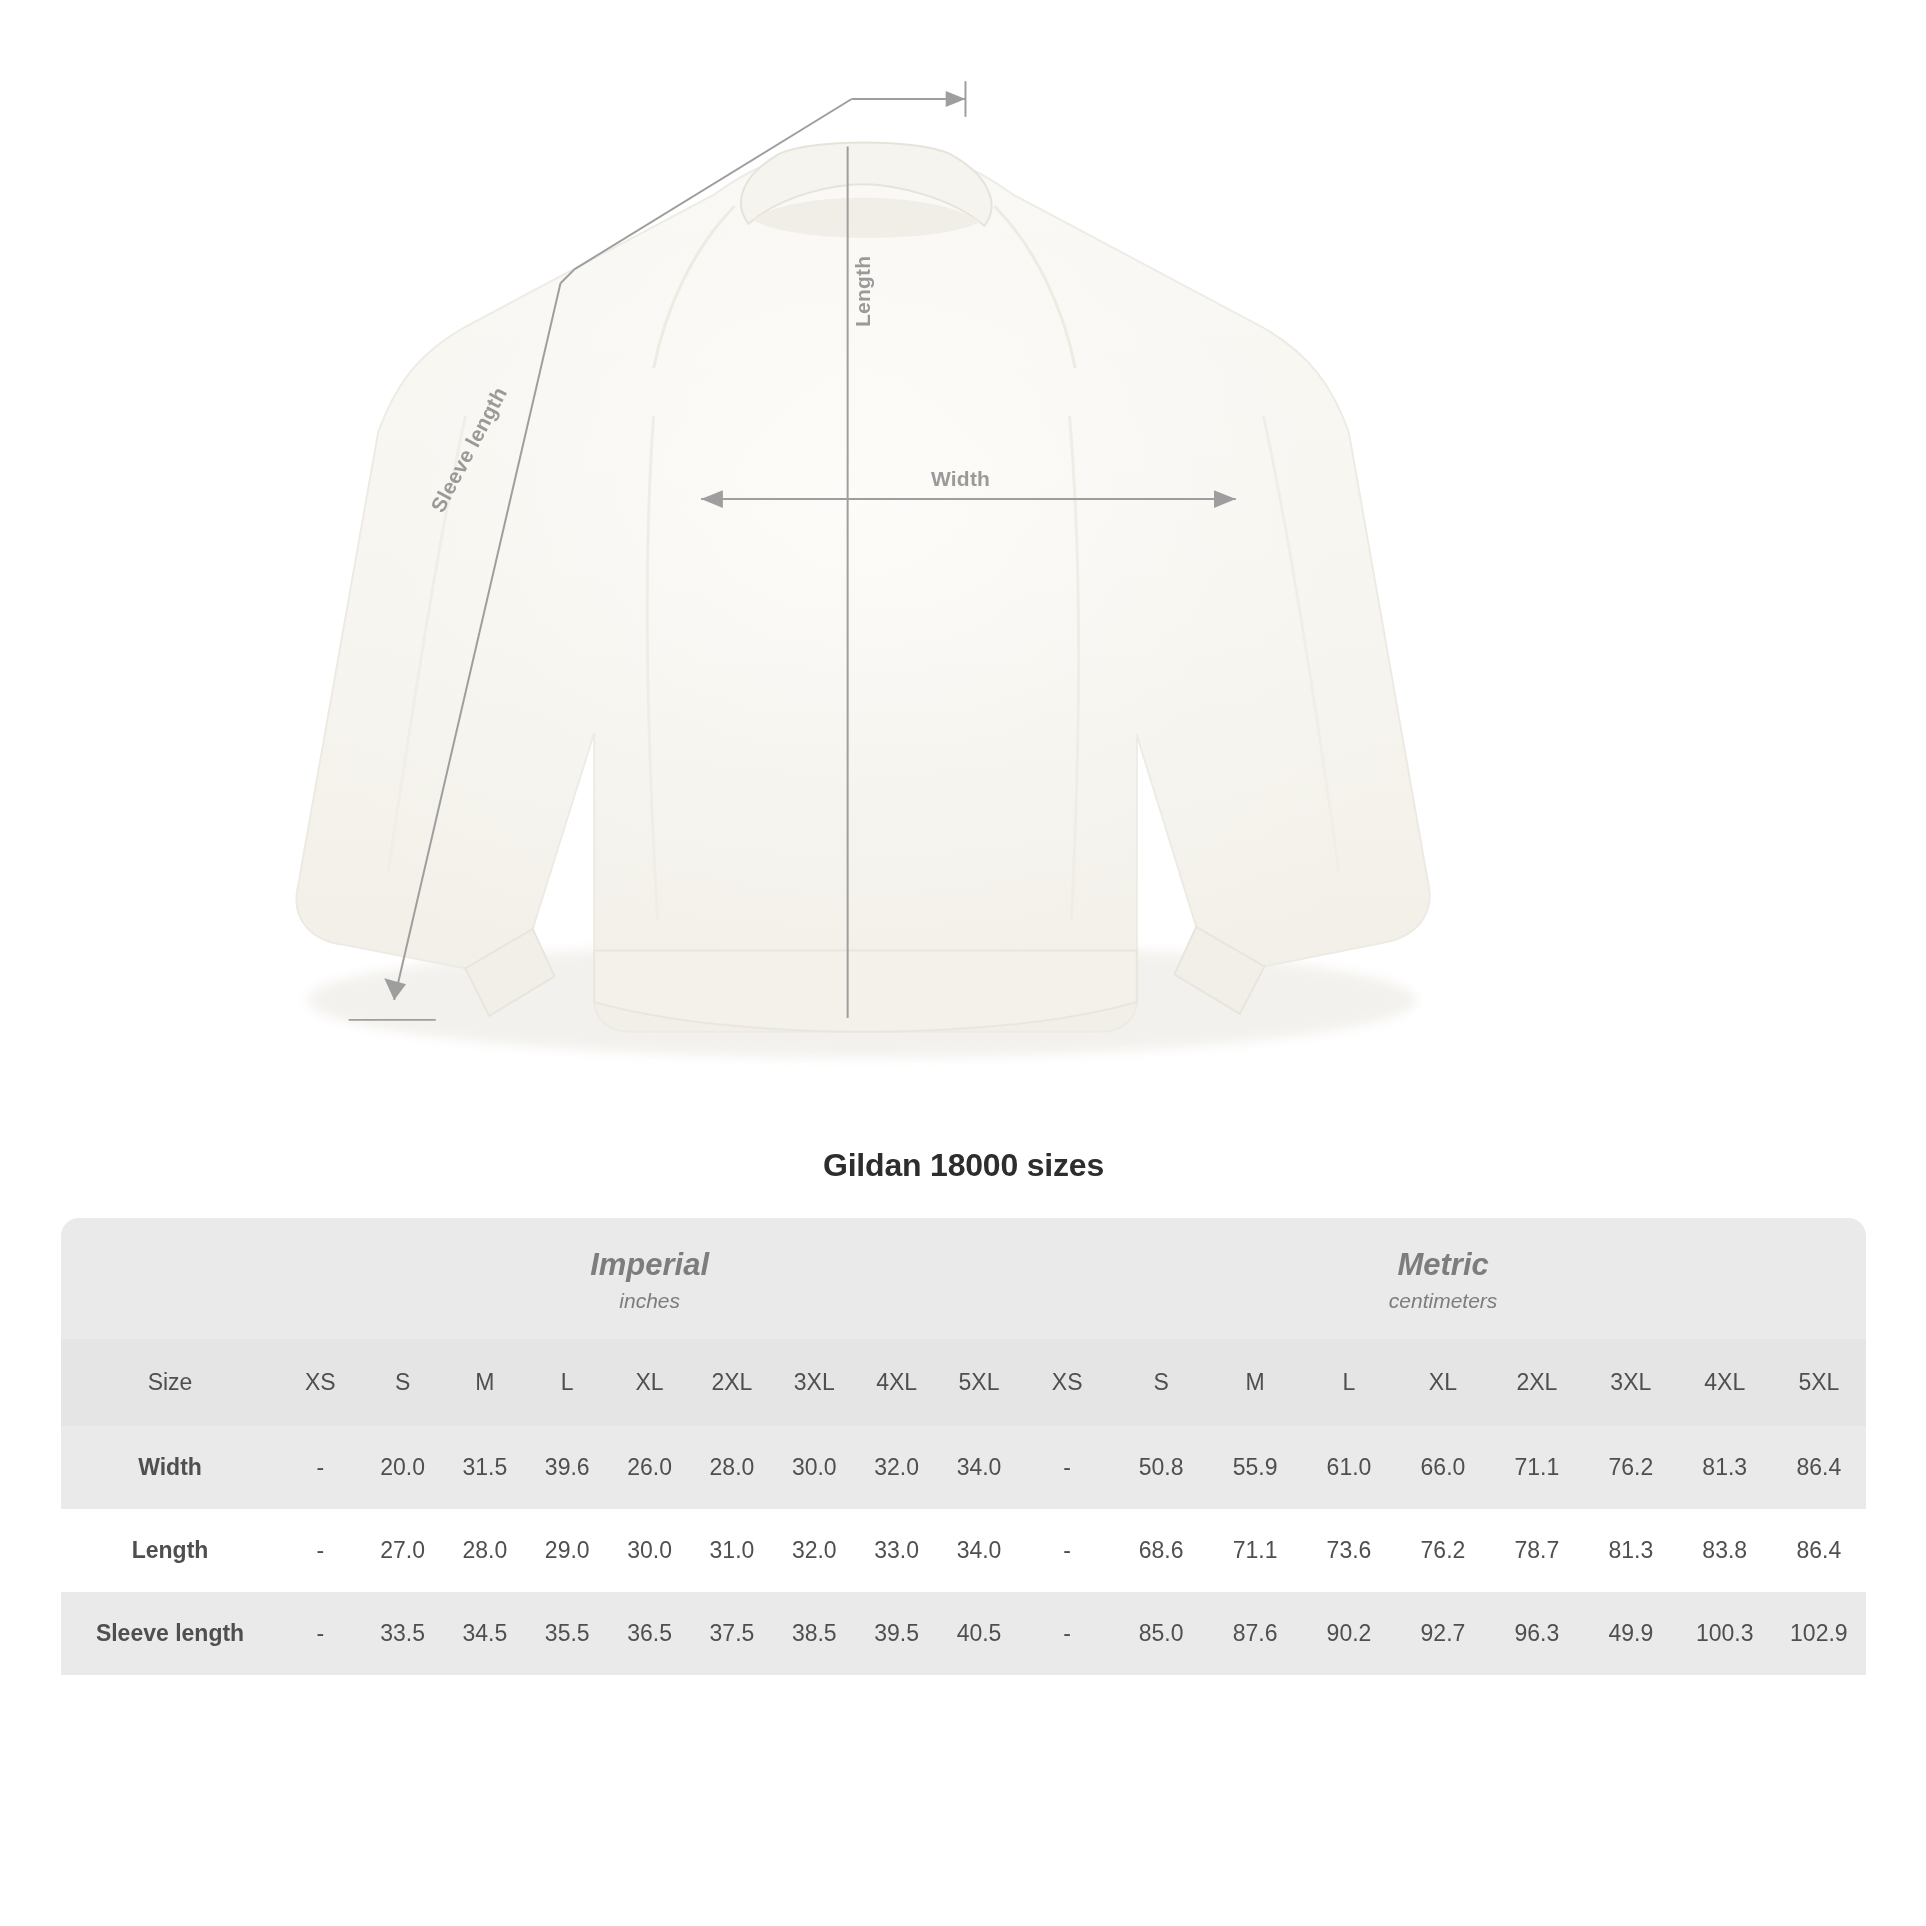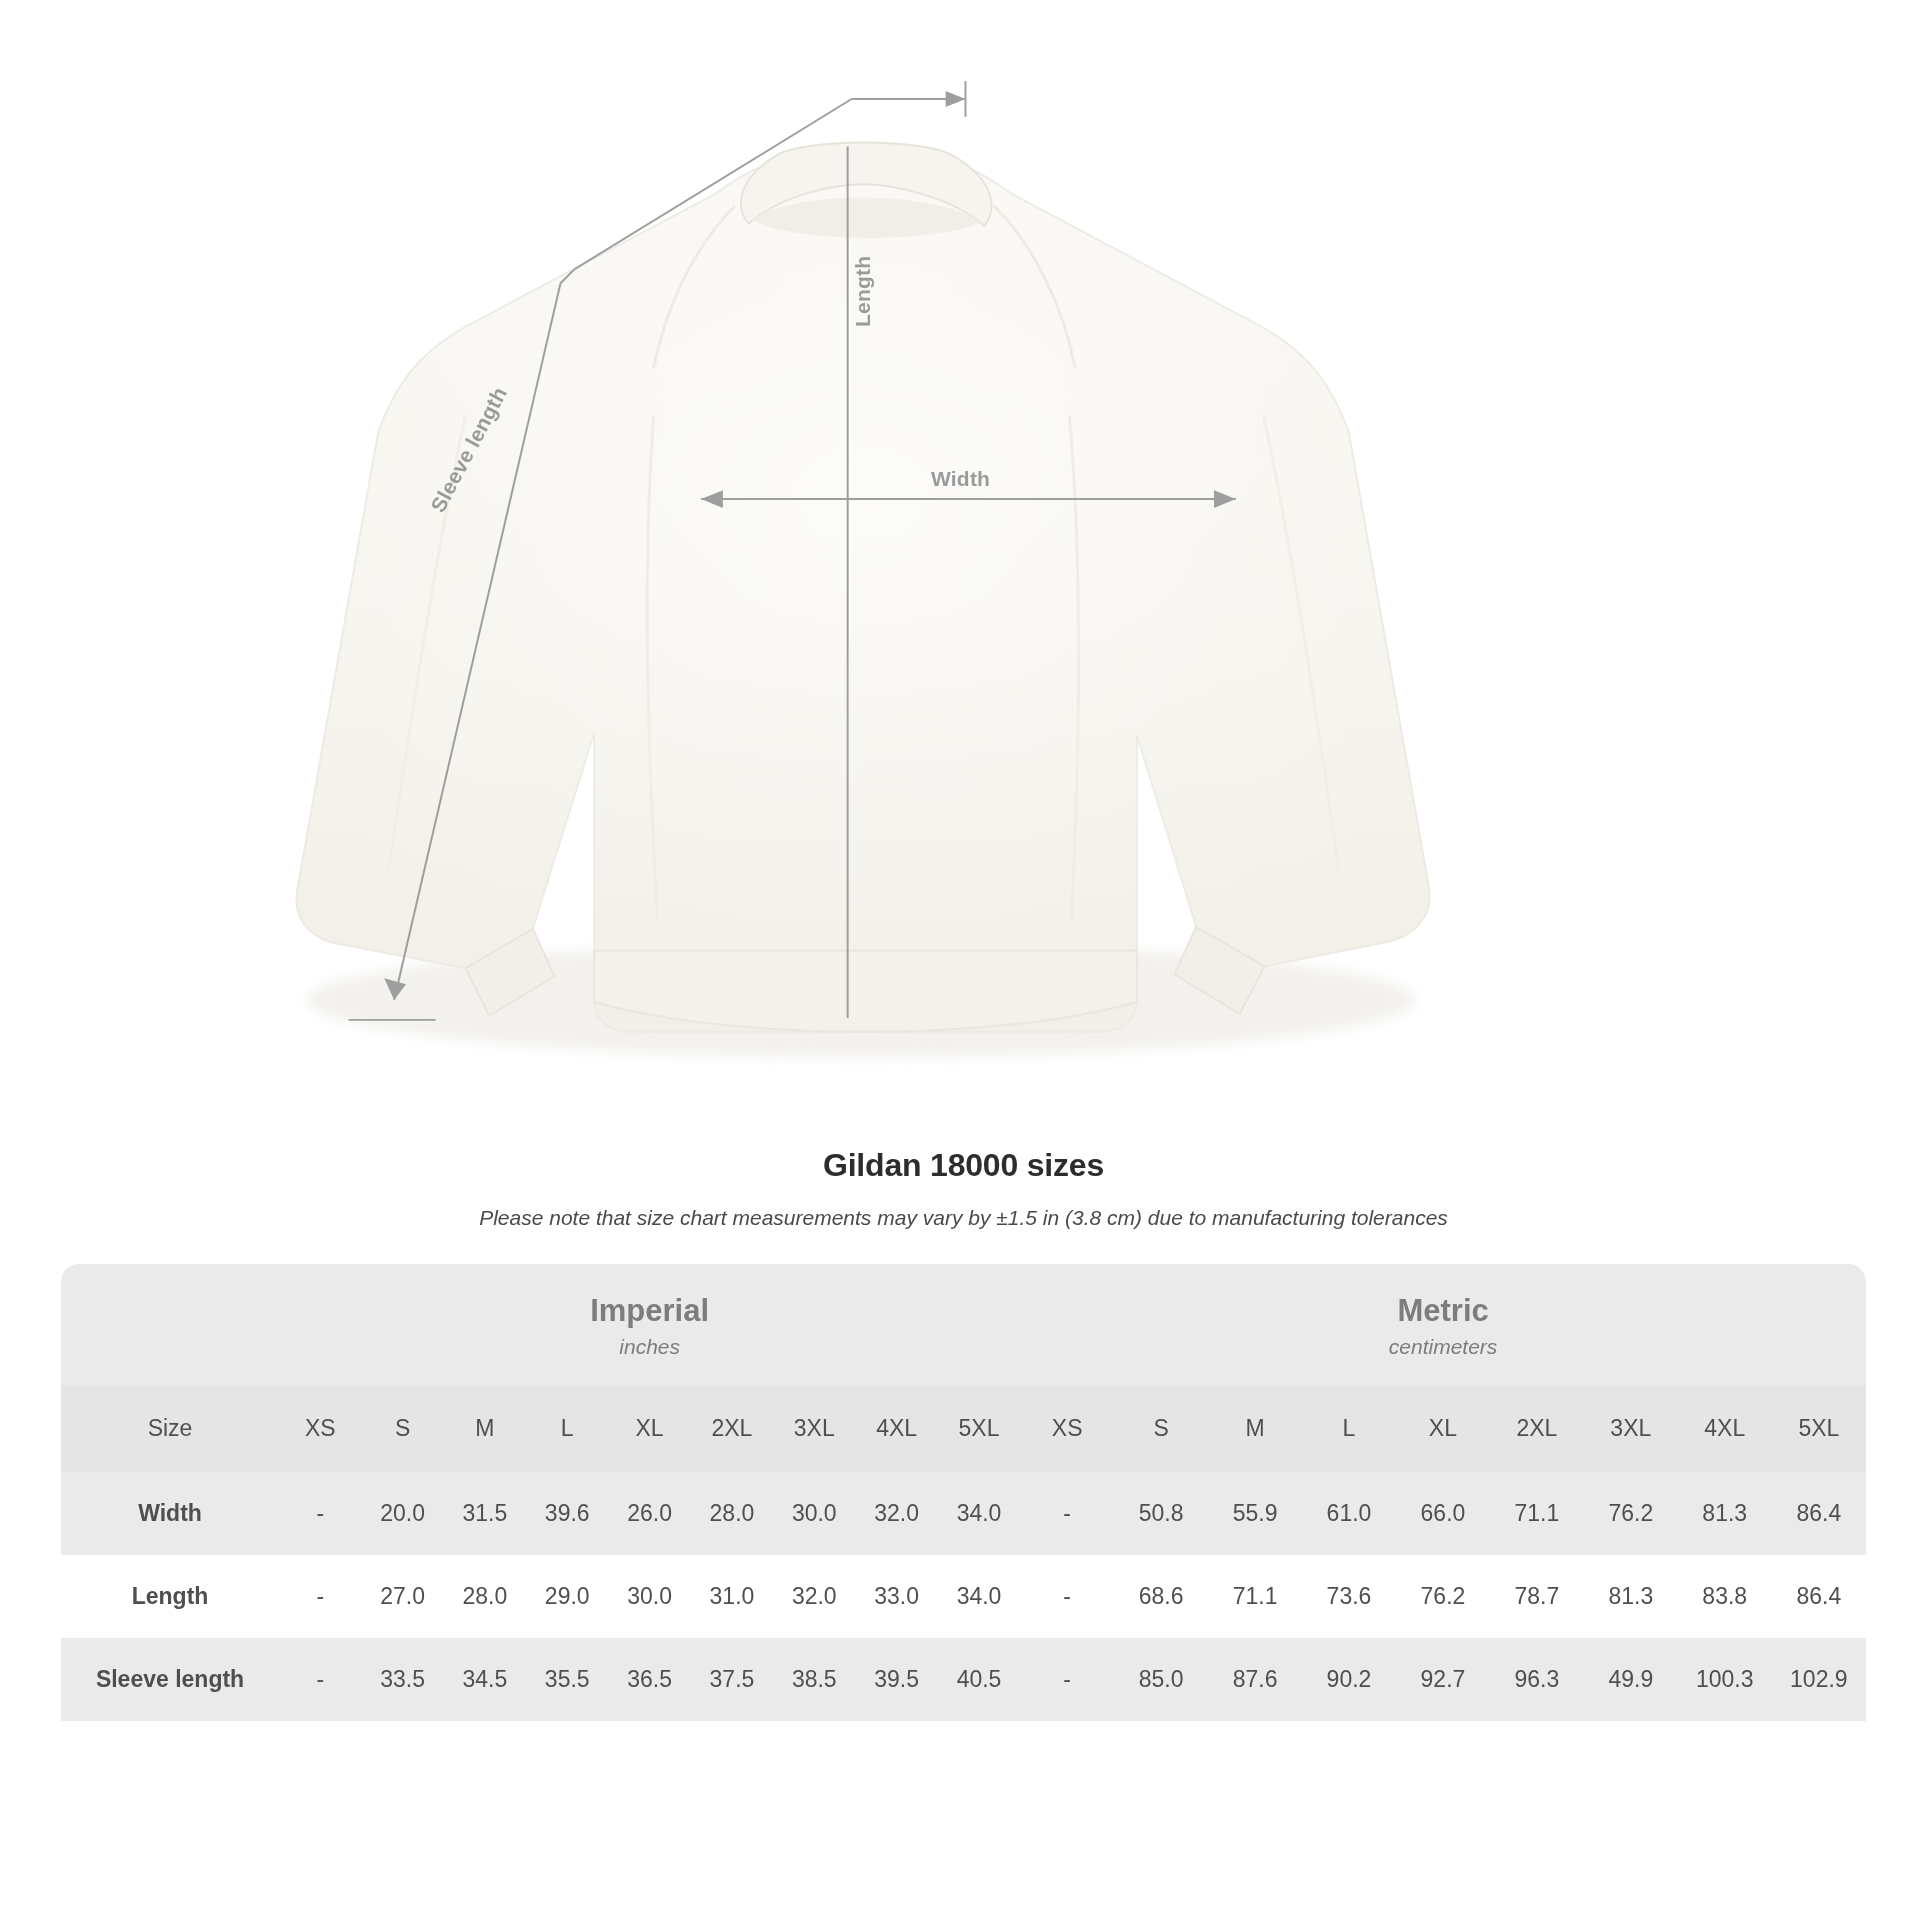--- a/index.html
+++ b/index.html
@@ -88,20 +88,21 @@
     color: #4f4f4f;
     border: none;
   }
   .unit-header td {
     background: #eaeaea;
     padding: 28px 0 26px 0;
   }
   .unit-title {
     font-size: 31px;
     font-weight: bold;
+    font-style: italic;
     color: #7d7d7d;
     line-height: 1.25;
   }
   .unit-sub {
     font-size: 21px;
     font-style: italic;
     color: #7d7d7d;
     margin-top: 4px;
   }
   .col-head td {
@@ -239,21 +240,20 @@
       </g>
     </svg>
 
     <div class="dim-label width-label">Width</div>
     <div class="dim-label length-label">Length</div>
     <div class="dim-label sleeve-label">Sleeve length</div>
   </div>
 
   <div class="title-block">
     <h1 class="chart-title">Gildan 18000 sizes</h1>
-    <div class="chart-note">Please note that size chart measurements may vary by ±1.5 in (3.8 cm) due to manufacturing tolerances</div>
   </div>
 
   <div class="table-wrap">
     <table class="size-table">
       <colgroup>
         <col style="width:188px">
         <col span="9" style="width:71px">
         <col span="9" style="width:81px">
       </colgroup>
       <thead>

